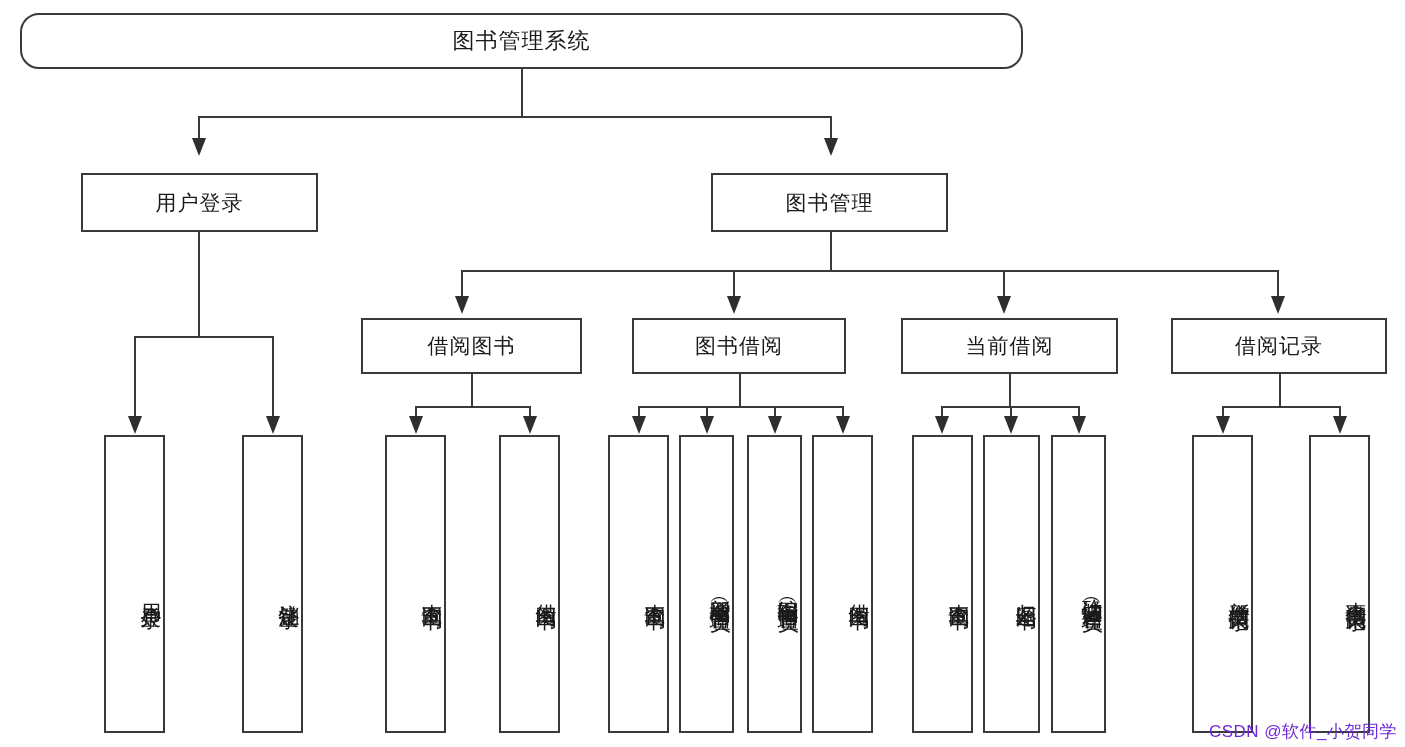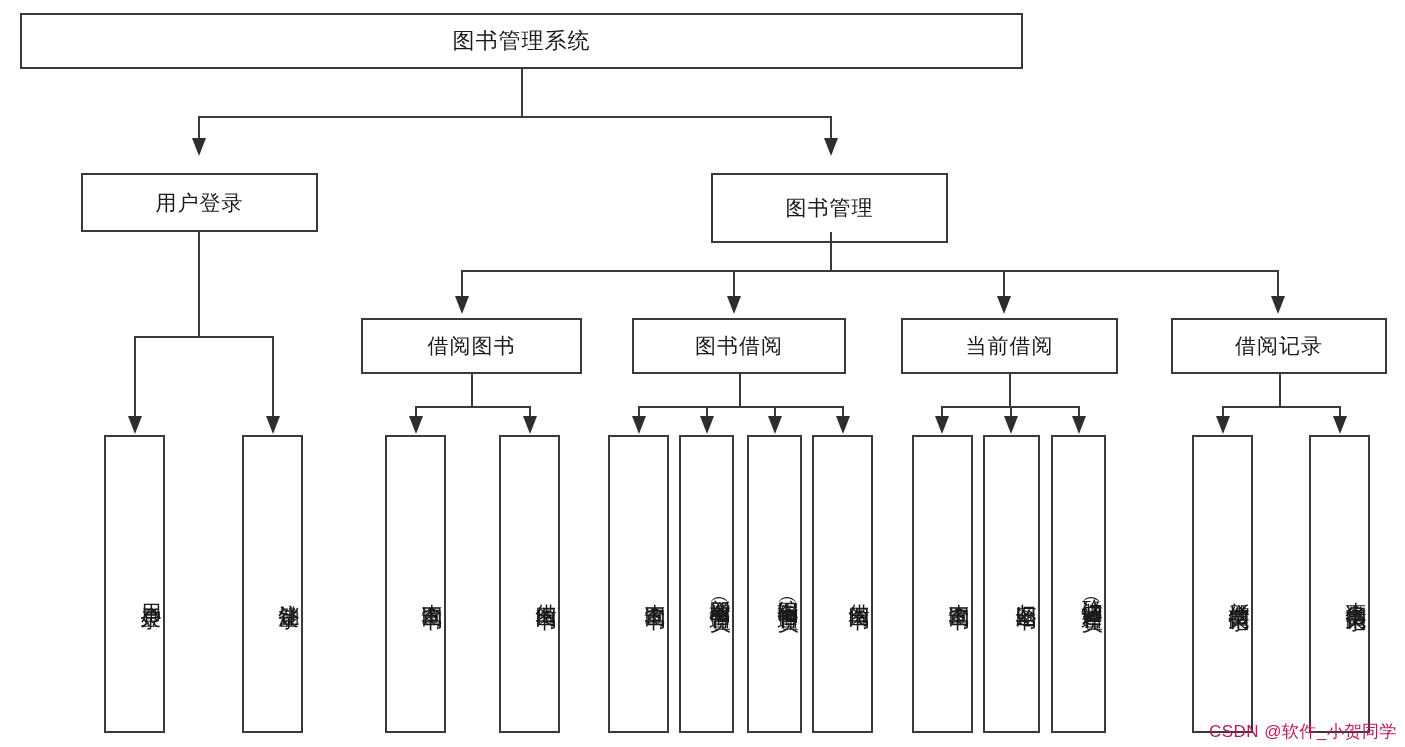--- a/index.html
+++ b/index.html
@@ -69,49 +69,49 @@
     border-left: 7px solid transparent;
     border-right: 7px solid transparent;
     border-top: 18px solid #2e2e2e;
   }
   
   #watermark {
     position: absolute;
     right: 8px;
     bottom: 4px;
     font-size: 17px;
-    color: #be185d;
+    color: #6d28d9;
     white-space: nowrap;
     letter-spacing: 0.5px;
   }
 </style>
 </head>
 <body>
 
 <div id="canvas">
 
-  <div class="node horiz root" style="left:20px; top:13px; width:1003px; height:56px;">
+  <div class="node horiz root" style="left:20px; top:13px; width:1003px; height:56px;border-radius:19px;">
     <span>图书管理系统</span>
   </div>
 
   <div class="ln v" style="left:521px; top:69px; width:2px; height:48px;"></div>
 
   <div class="ln h" style="left:198px; top:116px; width:634px; height:2px;"></div>
 
   <div class="ln v" style="left:198px; top:116px; width:2px; height:24px;"></div>
   <div class="arrow" style="left:192px; top:138px;"></div>
 
   <div class="ln v" style="left:830px; top:116px; width:2px; height:24px;"></div>
   <div class="arrow" style="left:824px; top:138px;"></div>
 
   <div class="node horiz" style="left:81px; top:173px; width:237px; height:59px;">
     <span>用户登录</span>
   </div>
 
-  <div class="node horiz" style="left:711px; top:173px; width:237px; height:70px;">
+  <div class="node horiz" style="left:711px; top:173px; width:237px; height:59px;">
     <span>图书管理</span>
   </div>
 
   <div class="ln v" style="left:198px; top:232px; width:2px; height:105px;"></div>
   <div class="ln h" style="left:134px; top:336px; width:138px; height:2px;"></div>
   <div class="ln v" style="left:134px; top:336px; width:2px; height:82px;"></div>
   <div class="arrow" style="left:128px; top:416px;"></div>
   <div class="ln v" style="left:272px; top:336px; width:2px; height:82px;"></div>
   <div class="arrow" style="left:266px; top:416px;"></div>
 

